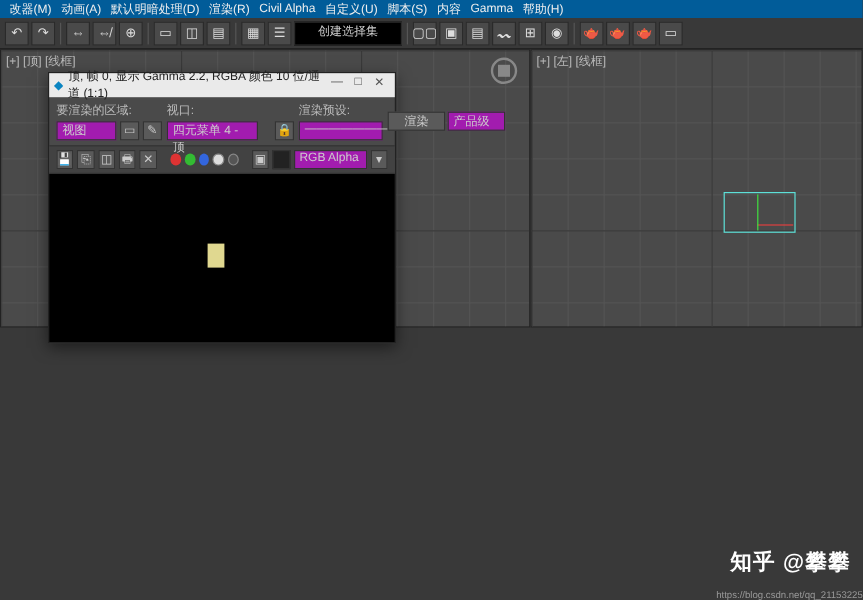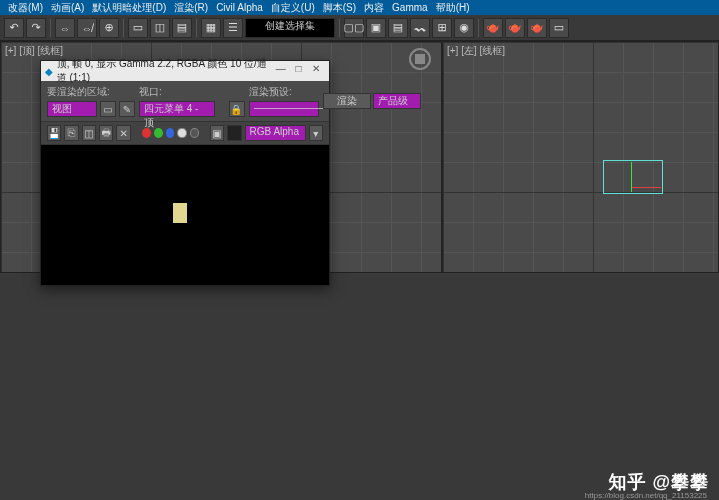--- a/index.html
+++ b/index.html
@@ -34,22 +34,22 @@
 .rw-title .wbtn { width: 20px; height: 16px; text-align: center; color: #555; }
 .rw-row { display: flex; align-items: center; gap: 4px; padding: 4px 6px; }
 .rw-row .lbl { font-size: 10px; color: #bbb; min-width: 52px; }
 .rw-sel { background: #a21caf; border: 1px solid #333; color: #ccc; font-size: 10px; height: 16px; padding: 0 4px; }
 .rw-btn { width: 16px; height: 16px; background: #5a5a5a; border: 1px solid #333; display: inline-flex; align-items: center; justify-content: center; font-size: 10px; }
 .rw-big { width: 48px; height: 32px; background: #5a5a5a; border: 1px solid #333; font-size: 10px; color: #ccc; display: flex; align-items: center; justify-content: center; }
 .rw-toolbar { display: flex; align-items: center; gap: 3px; padding: 3px 6px; background: #424242; border-top: 1px solid #333; border-bottom: 1px solid #333; }
 .dot { width: 10px; height: 10px; border-radius: 50%; }
 .rw-view { height: 140px; background: #000; margin: 0; position: relative; }
 .rw-obj { position: absolute; left: 132px; top: 58px; width: 14px; height: 20px; background: #e0d890; }
-.watermark { position: absolute; right: 10px; bottom: 6px; font-size: 18px; color: #fff; font-weight: 600; letter-spacing: 1px; z-index: 100; }
-.wm-url { position: absolute; right: 12px; bottom: 0; font-size: 8px; color: #999; z-index: 100; }
+.watermark { position: absolute; right: 10px; bottom: 20px; font-size: 18px; color: #fff; font-weight: 600; letter-spacing: 1px; z-index: 100; }
+.wm-url { position: absolute; right: 0; bottom: 0; font-size: 8px; color: #999; z-index: 100; }
 </style>
 </head>
 <body>
 
 <div class="menubar">
   <span>改器(M)</span>
   <span>动画(A)</span>
   <span>默认明暗处理(D)</span>
   <span>渲染(R)</span>
   <span>Civil Alpha</span>

